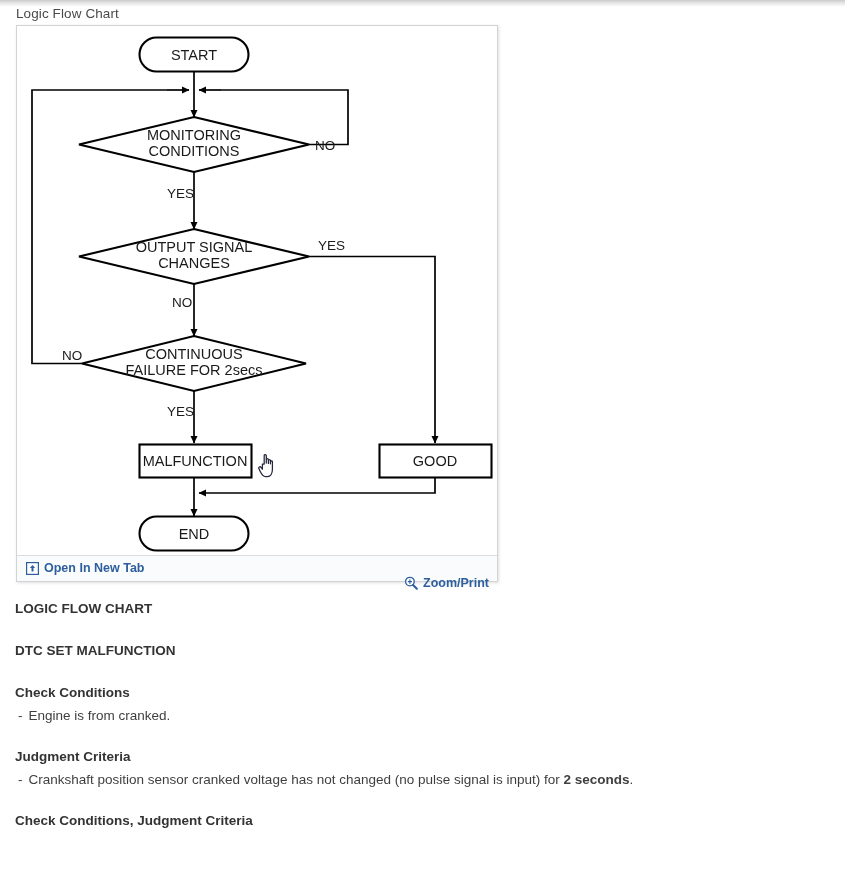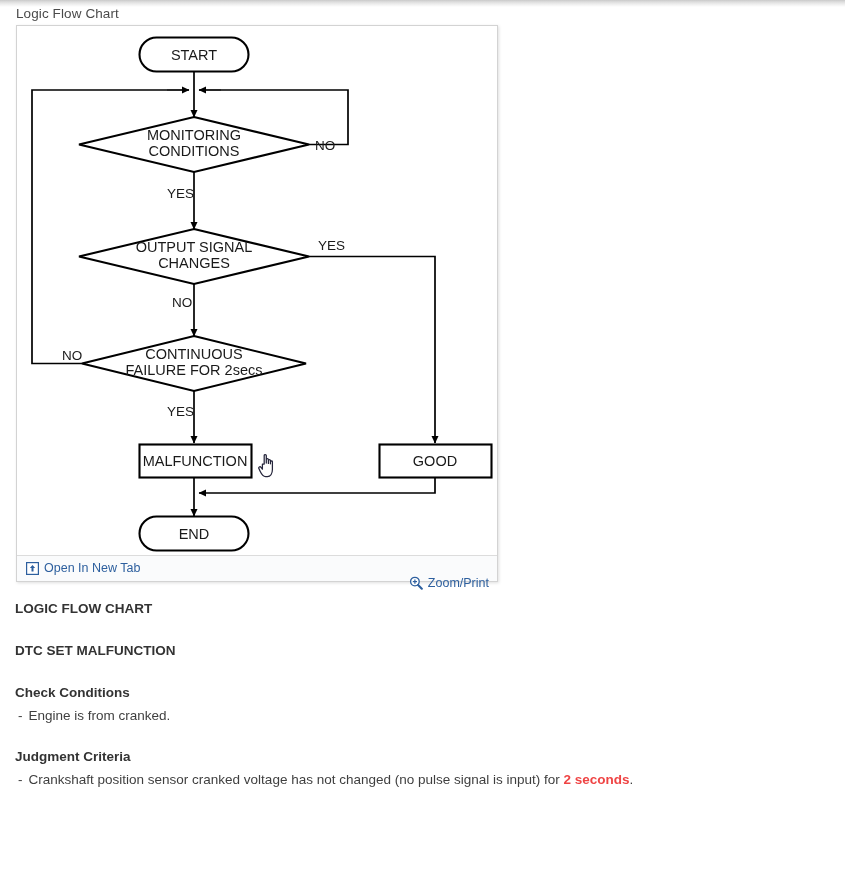--- a/index.html
+++ b/index.html
@@ -71,20 +71,21 @@
     position: absolute;
     top: 4px;
     font-size: 12.5px;
     color: #2d5f9e;
     white-space: nowrap;
     cursor: pointer;
     display: flex;
     align-items: center;
     gap: 5px;
     line-height: 16px;
+    font-weight: bold;
   }
   #link-open-new-tab { left: 9px; }
   #link-zoom-print  { right: 8px; margin-top: 15px; }
   .fig-link svg { display: block; }
 
   
   #mouse-cursor {
     position: absolute;
     left: 258px; top: 452px;
     width: 20px; height: 27px;
@@ -107,21 +108,21 @@
   .gap-lg { height: 24px; }
   .gap-md { height: 22px; }
   .bullet {
     font-size: 13.5px;
     color: #3f3f3f;
     line-height: 21px;
     margin: 3px 0 0 0;
     padding-left: 3px;
   }
   .bullet .dash { margin-right: 6px; }
-  .bullet b { color: #ef4444; }
+  .bullet b { color: #404040; }
 </style>
 </head>
 <body>
 
 <div id="top-shadow"></div>
 
 <div id="page">
 
   <div id="fig-caption">Logic Flow Chart</div>
 
@@ -250,15 +251,16 @@
     <div class="gap-lg"></div>
 
     <p class="sec-title">Check Conditions</p>
     <p class="bullet"><span class="dash">-</span><span>Engine is from cranked.</span></p>
     <div class="gap-md"></div>
 
     <p class="sec-title">Judgment Criteria</p>
     <p class="bullet"><span class="dash">-</span><span>Crankshaft position sensor cranked voltage has not changed (no pulse signal is input) for </span><b>2 seconds</b><span>.</span></p>
     <div class="gap-md"></div>
 
+    <p class="sec-title">Check Conditions, Judgment Criteria</p>
   </div>
 
 </div>
 
 </body></html>

